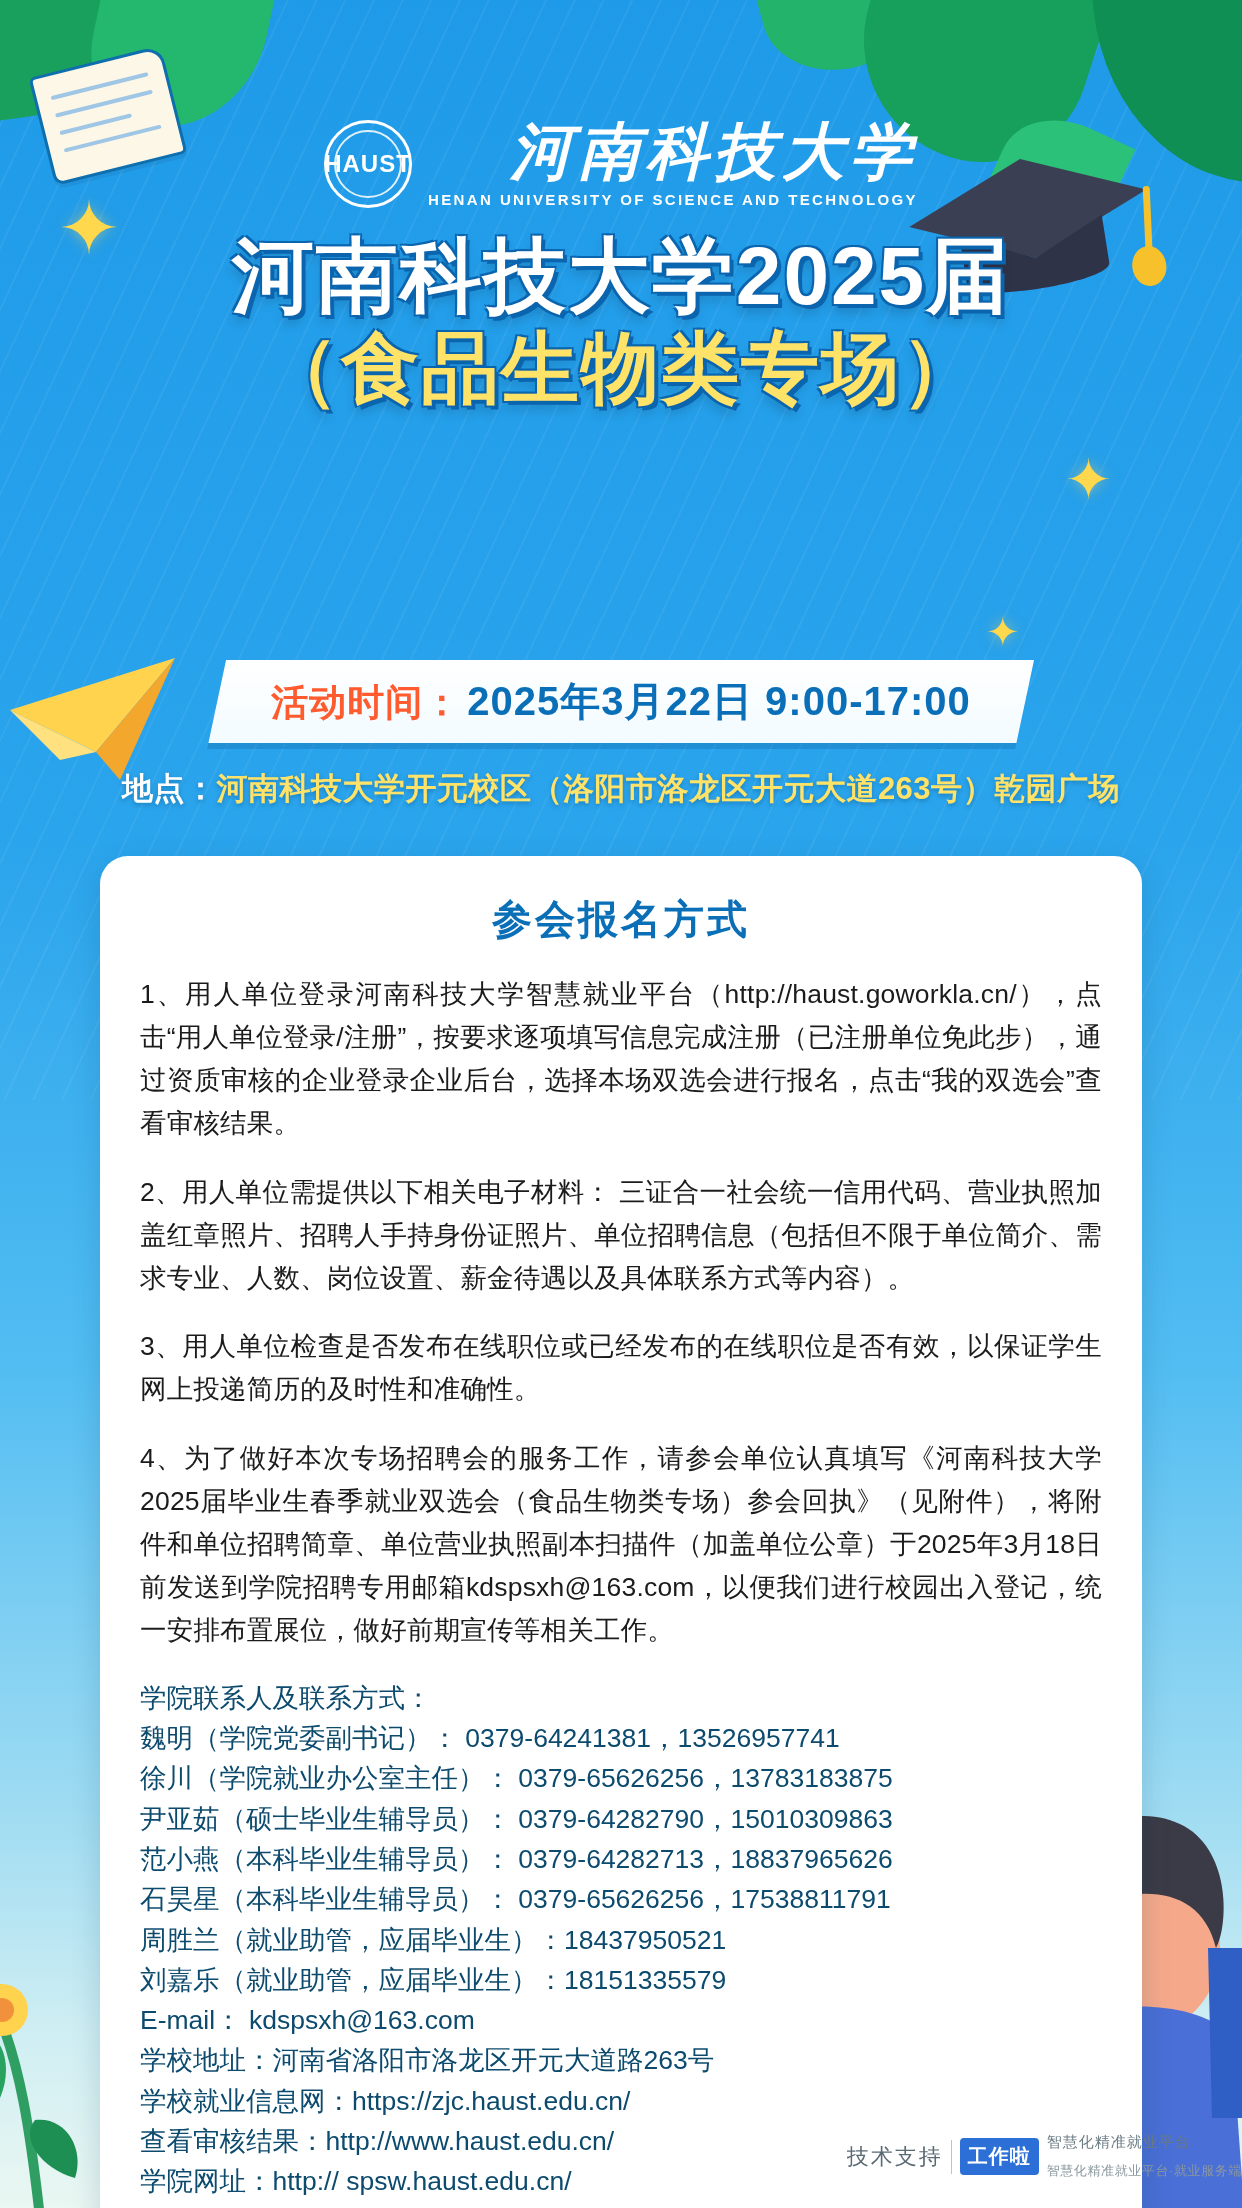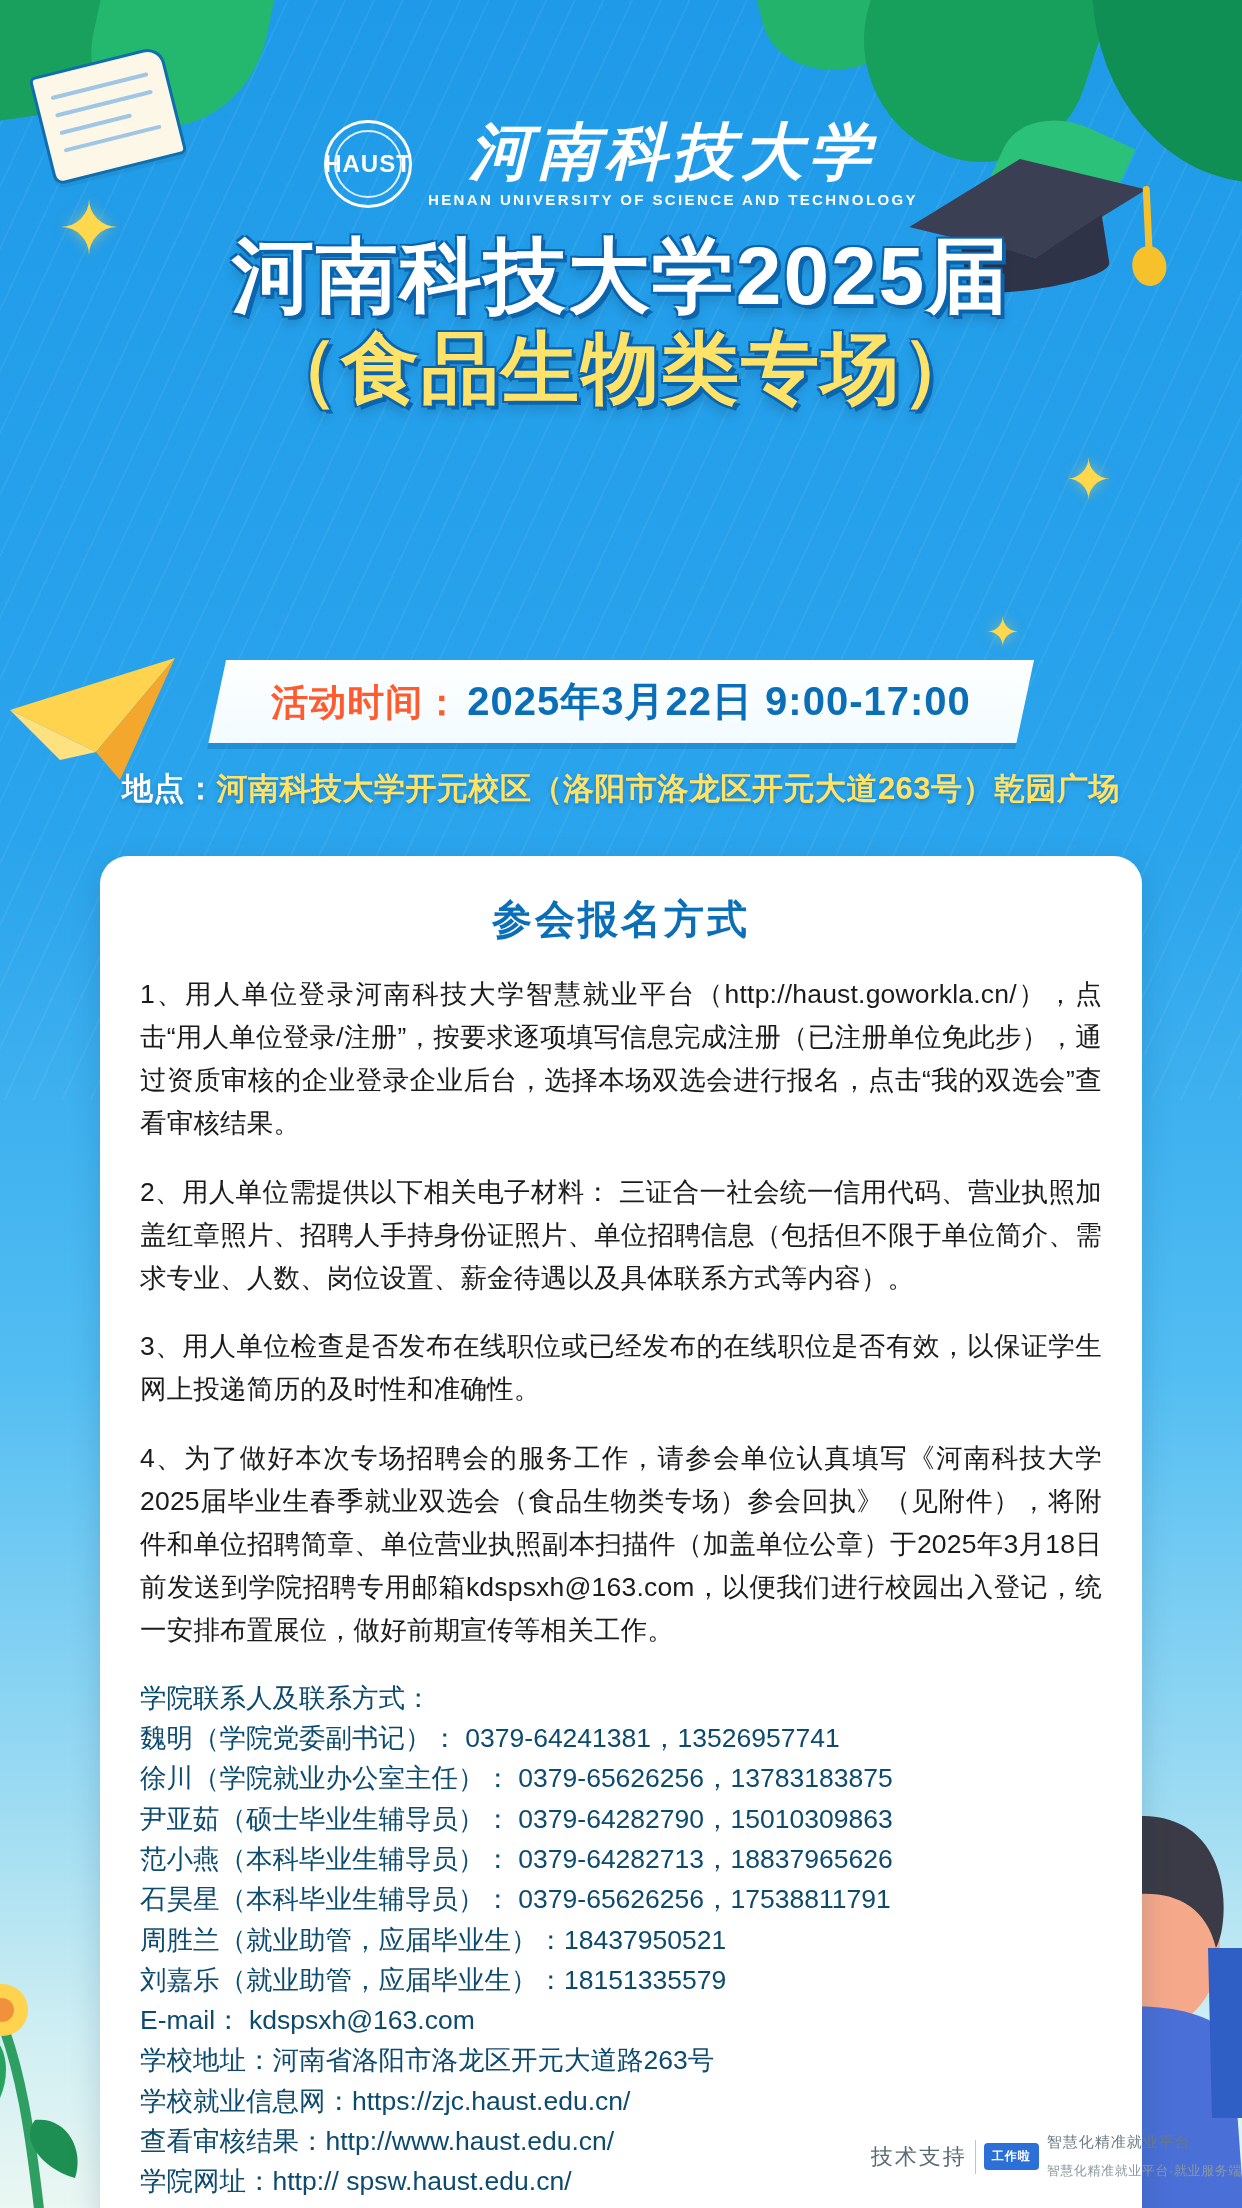--- a/index.html
+++ b/index.html
@@ -106,21 +106,21 @@
     position: relative;
     box-sizing: border-box;
   }
   .logo-seal::after{
     content:"";
     position:absolute; left:7px; top:7px; right:7px; bottom:7px;
     border-radius:50%;
     border:2px solid rgba(255,255,255,0.85);
   }
   .logo-seal span { font-size: 24px; font-weight: bold; letter-spacing: 1px; }
-  .logo-text { margin-left: 16px; text-align: center; }
+  .logo-text { margin-left: 16px; text-align: right; }
   .logo-cn {
     font-family: "Liberation Serif", "DejaVu Serif", serif;
     font-size: 62px;
     font-weight: bold;
     color: #ffffff;
     letter-spacing: 6px;
     line-height: 1;
     font-style: italic;
   }
   .logo-en {
@@ -254,21 +254,21 @@
     color: #5a6b74;
     letter-spacing: 2px;
   }
   .footer-divider {
     width: 1px; height: 34px;
     background: #b9c6cc;
   }
   .footer-logo {
     background: #2c6fd6;
     color: #fff;
-    font-size: 12px;
+    font-size: 20px;
     font-weight: bold;
     padding: 5px 8px;
     border-radius: 4px;
     letter-spacing: 1px;
   }
   .footer-sub { text-align: left; }
   .footer-sub .fs1 { font-size: 15px; color: #6a7a82; letter-spacing: 1px; }
   .footer-sub .fs2 { font-size: 13px; color: #8b989f; letter-spacing: 0.6px; margin-top: 10px;}
 </style>
 </head>

